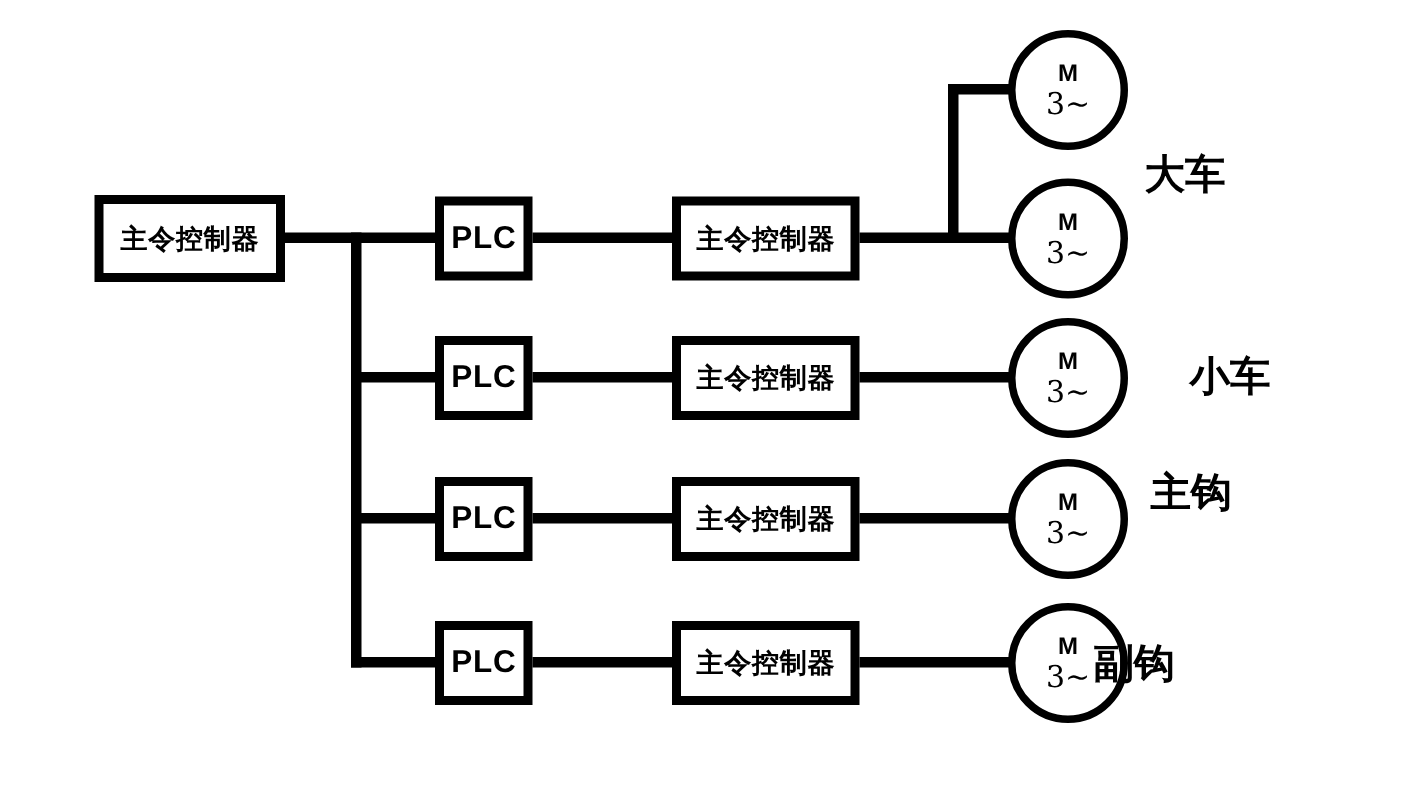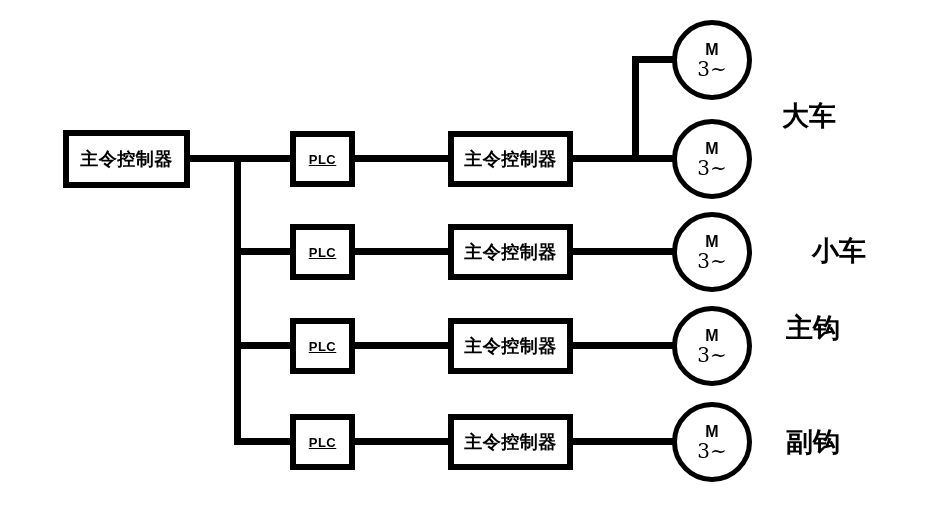--- a/index.html
+++ b/index.html
@@ -20,21 +20,21 @@
     box-sizing: border-box;
     border: 6px solid #000000;
     background: #ffffff;
     display: flex;
     align-items: center;
     justify-content: center;
     font-weight: bold;
     color: #000000;
   }
   .ctrl-box   { font-size: 18px; letter-spacing: 0.5px; }
-  .plc-box    { font-size: 13px; letter-spacing: 0.5px; text-decoration: underline; }
+  .plc-box    { font-size: 21px; letter-spacing: 0.5px; }
   .line {
     position: absolute;
     background: #000000;
   }
   .motor {
     position: absolute;
     box-sizing: border-box;
     width: 80px;
     height: 80px;
     border: 5px solid #000000;
@@ -56,21 +56,20 @@
     line-height: 22px;
     font-family: "DejaVu Serif", "Liberation Serif", serif;
   }
   .group-label {
     position: absolute;
     font-weight: bold;
     font-size: 27px;
     line-height: 28px;
     color: #000000;
     white-space: nowrap;
-    margin-left: 19px;
   }
 </style>
 </head>
 <body>
 
 <div class="canvas">
 
   <div class="box ctrl-box" style="left:63px; top:130px; width:127px; height:58px;">
     <span>主令控制器</span>
   </div>
@@ -138,15 +137,15 @@
   </div>
   <div class="line" style="left:355px; top:438px; width:93px; height:7px;"></div>
   <div class="box ctrl-box" style="left:448px; top:414px; width:125px; height:56px;">
     <span>主令控制器</span>
   </div>
   <div class="line" style="left:573px; top:438px; width:103px; height:7px;"></div>
   <div class="motor" style="left:672px; top:402px;">
     <span class="m-letter">M</span>
     <span class="m-phase">3~</span>
   </div>
-  <div class="group-label" style="left:767px; top:428px;">副钩</div>
+  <div class="group-label" style="left:729px; top:428px;">副钩</div>
 
 </div>
 
 </body></html>

